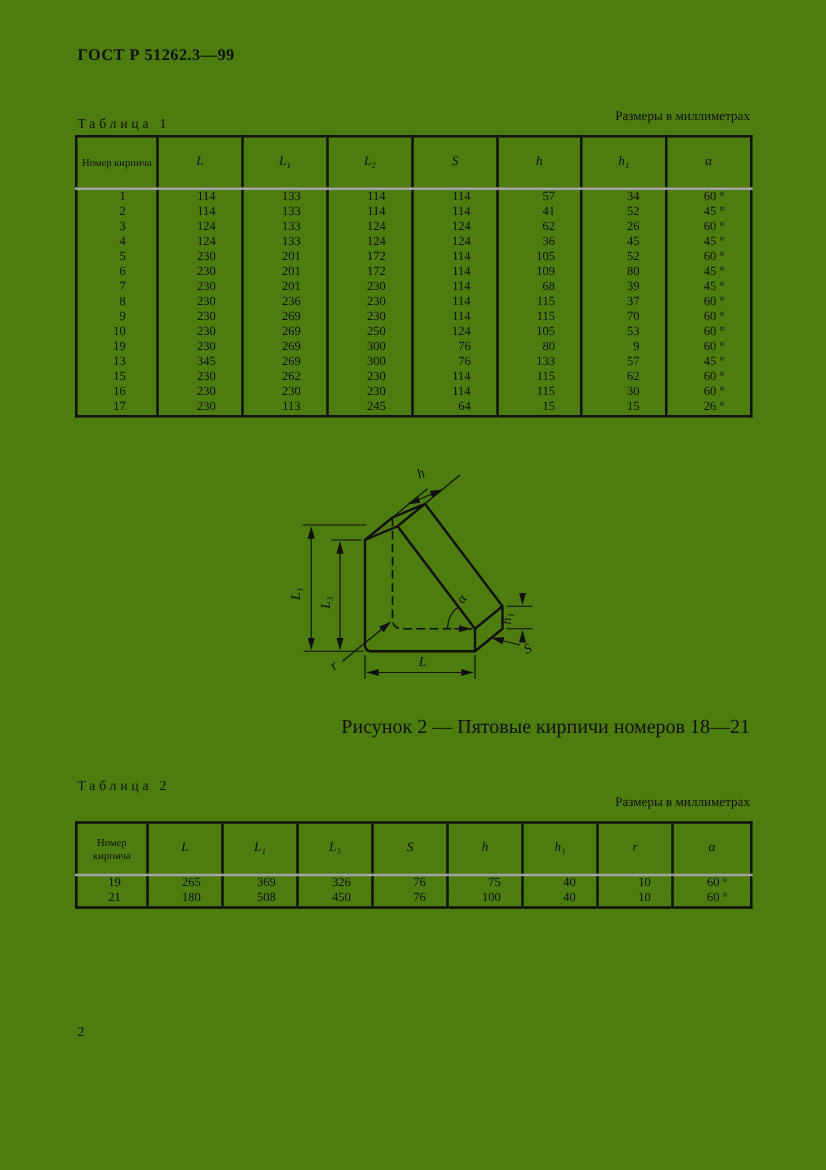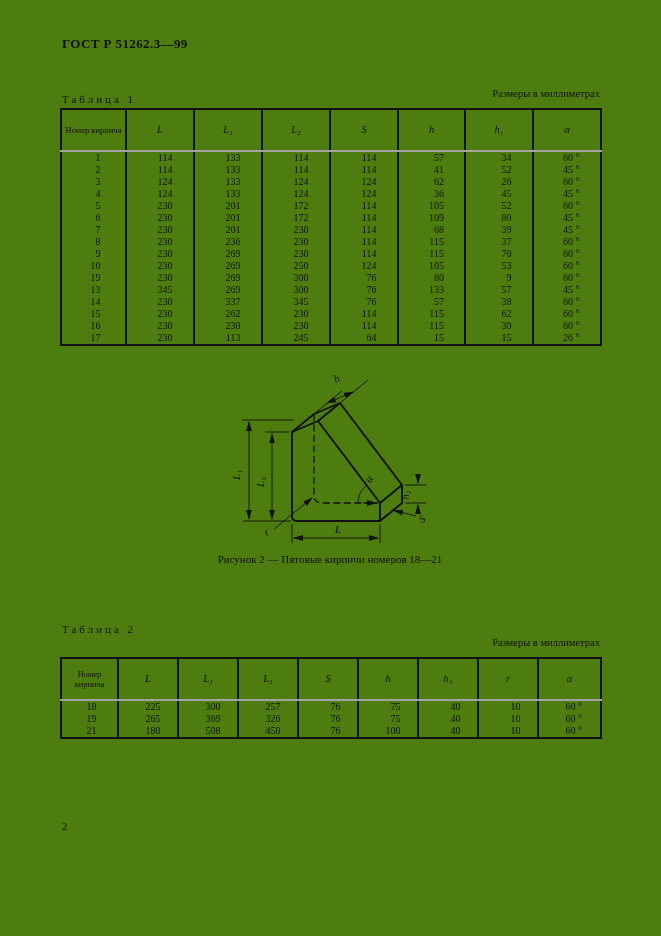--- a/index.html
+++ b/index.html
@@ -14,21 +14,21 @@
   table.gost th, table.gost td{padding:0;margin:0;text-align:center;vertical-align:middle;
              border-left:2px solid #111;}
   table.gost th:first-child, table.gost td:first-child{border-left:none;}
   table.gost thead th{border-bottom:2px solid #a3a3a3;height:40px;font-weight:normal;
              font-size:8.5px;line-height:10px;}
   table.gost thead th.var{font-style:italic;font-size:10.5px;}
   table.gost tbody td{height:12px;line-height:12px;font-size:10px;}
   span.num{display:inline-block;text-align:right;}
   span.c0{width:14px;}
   span.cn{width:25px;}
-  .caption{left:60px;top:553px;width:540px;text-align:center;font-size:11px;}
+  .caption{left:60px;top:573px;width:540px;text-align:right;font-size:16px;}
   .pagenum{left:62px;top:820px;font-size:11px;}
   svg text{font-family:"Liberation Serif","DejaVu Serif",serif;font-style:italic;font-size:11px;fill:#111;}
 </style>
 </head>
 <body>
 
 <div class="page">
 
   <div class="abs gost-header">ГОСТ Р 51262.3—99</div>
 
@@ -171,30 +171,20 @@
         </tr>
         <tr>
           <td><span class="num c0">13</span></td>
           <td><span class="num cn">345</span></td>
           <td><span class="num cn">269</span></td>
           <td><span class="num cn">300</span></td>
           <td><span class="num cn">76</span></td>
           <td><span class="num cn">133</span></td>
           <td><span class="num cn">57</span></td>
           <td><span class="num cn">45 °</span></td>
-        </tr>
-        <tr>
-          <td><span class="num c0">14</span></td>
-          <td><span class="num cn">230</span></td>
-          <td><span class="num cn">337</span></td>
-          <td><span class="num cn">345</span></td>
-          <td><span class="num cn">76</span></td>
-          <td><span class="num cn">57</span></td>
-          <td><span class="num cn">38</span></td>
-          <td><span class="num cn">60 °</span></td>
         </tr>
         <tr>
           <td><span class="num c0">15</span></td>
           <td><span class="num cn">230</span></td>
           <td><span class="num cn">262</span></td>
           <td><span class="num cn">230</span></td>
           <td><span class="num cn">114</span></td>
           <td><span class="num cn">115</span></td>
           <td><span class="num cn">62</span></td>
           <td><span class="num cn">60 °</span></td>
@@ -304,31 +294,20 @@
           <th class="var">L₃</th>
           <th class="var">S</th>
           <th class="var">h</th>
           <th class="var">h₁</th>
           <th class="var">r</th>
           <th class="var">α</th>
         </tr>
       </thead>
     <tbody>
         <tr>
-          <td><span class="num c0">18</span></td>
-          <td><span class="num cn">225</span></td>
-          <td><span class="num cn">300</span></td>
-          <td><span class="num cn">257</span></td>
-          <td><span class="num cn">76</span></td>
-          <td><span class="num cn">75</span></td>
-          <td><span class="num cn">40</span></td>
-          <td><span class="num cn">10</span></td>
-          <td><span class="num cn">60 °</span></td>
-        </tr>
-        <tr>
           <td><span class="num c0">19</span></td>
           <td><span class="num cn">265</span></td>
           <td><span class="num cn">369</span></td>
           <td><span class="num cn">326</span></td>
           <td><span class="num cn">76</span></td>
           <td><span class="num cn">75</span></td>
           <td><span class="num cn">40</span></td>
           <td><span class="num cn">10</span></td>
           <td><span class="num cn">60 °</span></td>
         </tr>

